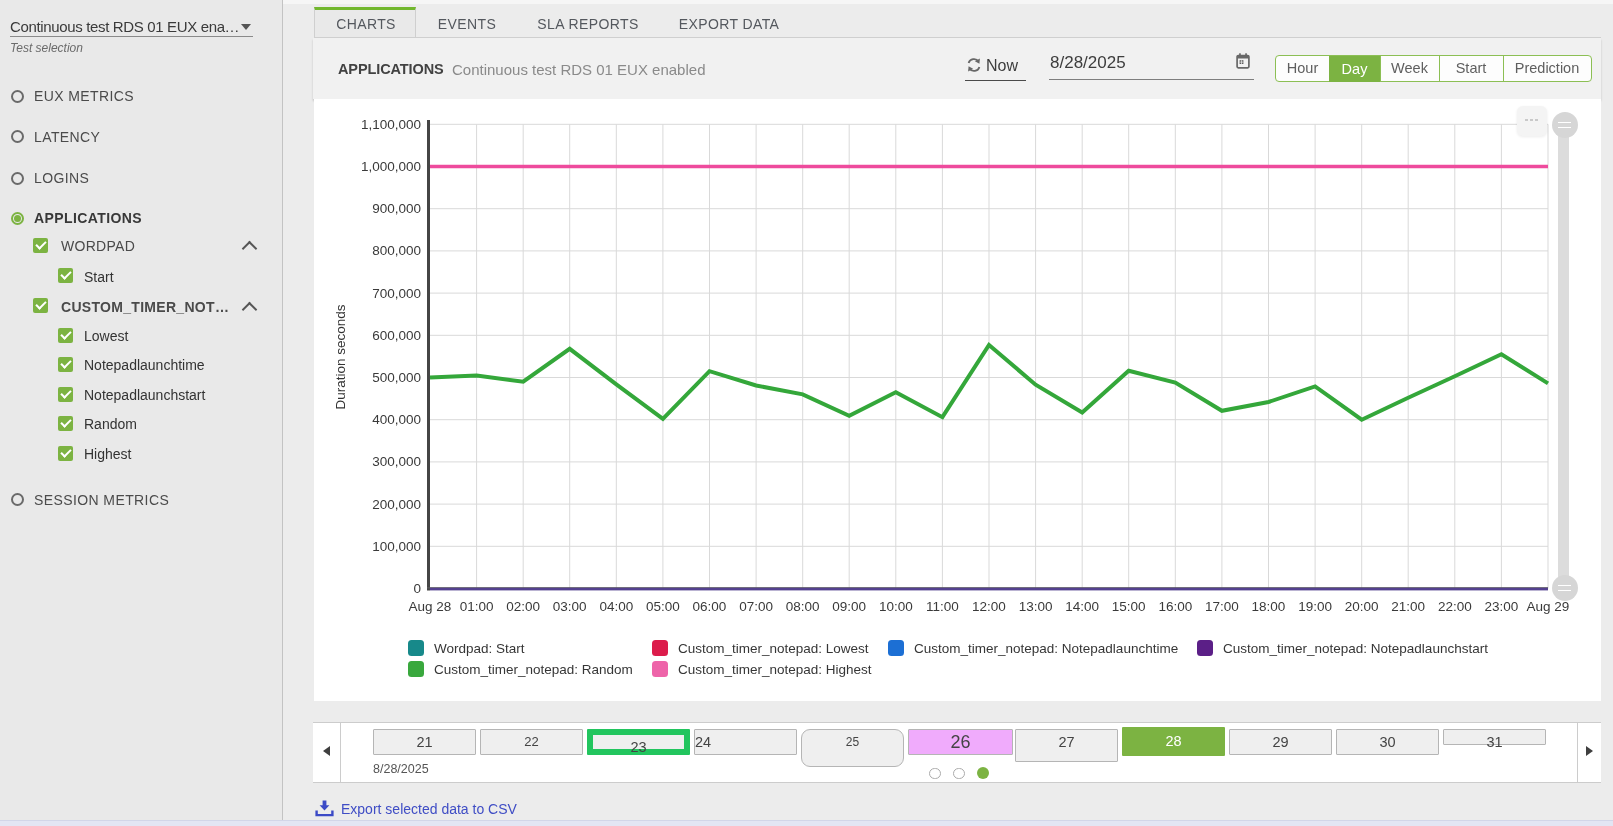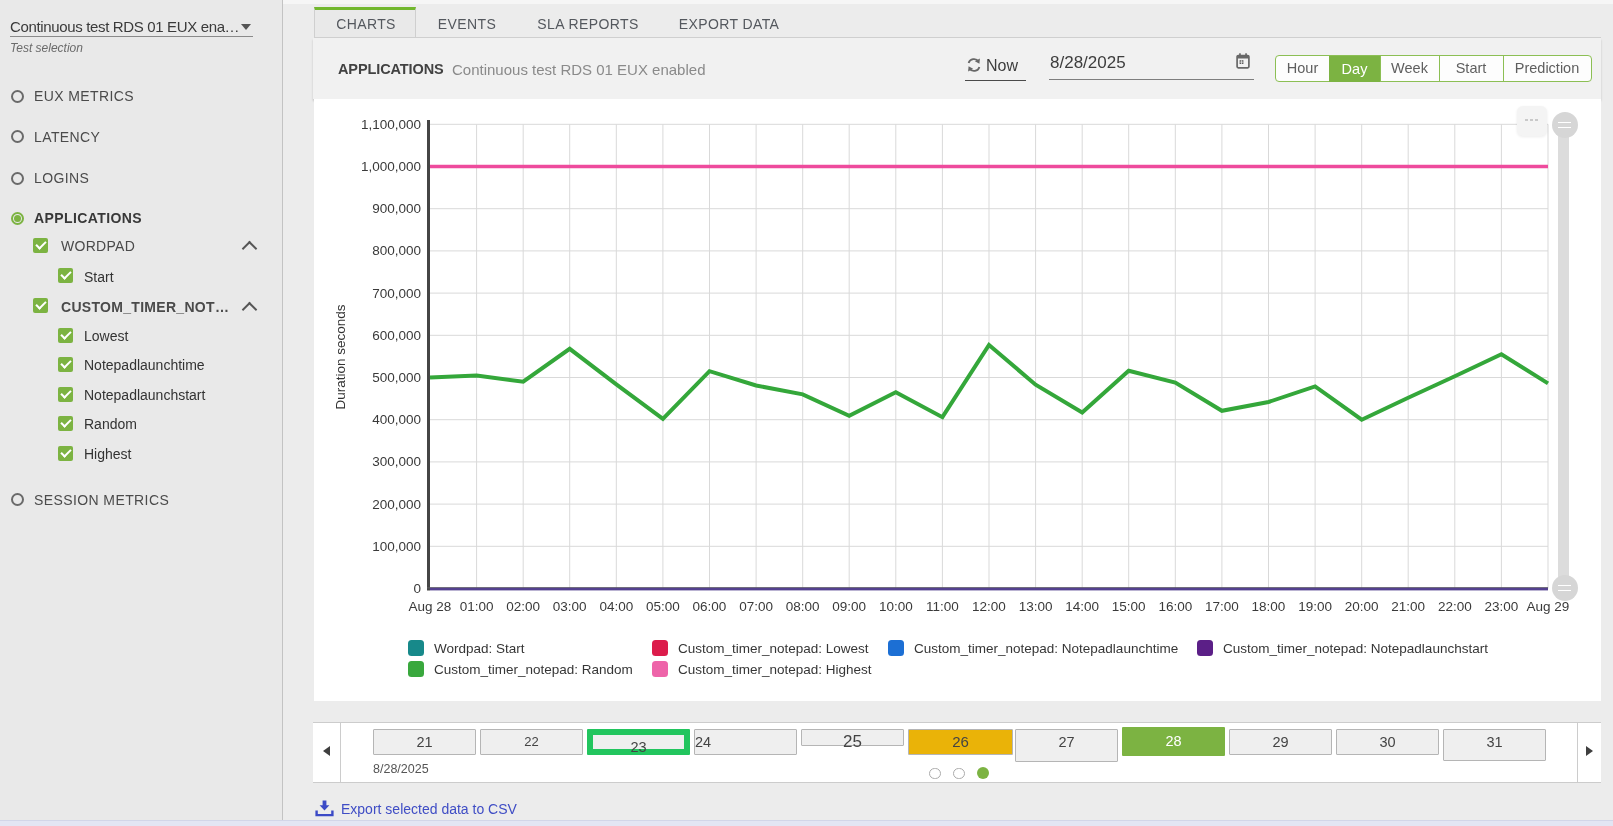--- a/index.html
+++ b/index.html
@@ -204,27 +204,27 @@
     <div style="position:absolute;left:1558px;top:589.5px;width:13px;height:0;border-top:1.5px solid #fff"></div>
 <div style="position:absolute;left:313px;top:722px;width:1288px;height:61px;background:#fff;border-top:1px solid #ccc;border-bottom:1px solid #ccc;box-sizing:border-box"></div>
     <div style="position:absolute;left:340px;top:722px;width:0;height:61px;border-left:1px solid #ccc"></div>
     <div style="position:absolute;left:1577px;top:722px;width:0;height:61px;border-left:1px solid #ccc"></div>
     <div style="position:absolute;left:323px;top:746px;width:0;height:0;border-top:5.5px solid transparent;border-bottom:5.5px solid transparent;border-right:7px solid #3f3f3f"></div>
     <div style="position:absolute;left:1586px;top:746px;width:0;height:0;border-top:5.5px solid transparent;border-bottom:5.5px solid transparent;border-left:7px solid #3f3f3f"></div>
     <div style="position:absolute;left:373px;top:729px;width:103px;height:26px;background:#efefef;border:1px solid #b5b5b5;box-sizing:border-box;color:#444;font-size:14.5px;line-height:24px;text-align:center;border-radius:1px">21</div>
     <div style="position:absolute;left:480px;top:729px;width:103px;height:26px;background:#efefef;border:1px solid #b5b5b5;box-sizing:border-box;color:#444;font-size:13px;line-height:24px;text-align:center;border-radius:1px">22</div>
     <div style="position:absolute;left:587px;top:729px;width:103px;height:26px;background:#efefef;border:6px solid #22c55e;box-sizing:border-box;color:#444;font-size:14.5px;line-height:24px;text-align:center;border-radius:1px">23</div>
     <div style="position:absolute;left:694px;top:729px;width:103px;height:26px;background:#efefef;border:1px solid #b5b5b5;box-sizing:border-box;color:#444;font-size:14.5px;line-height:24px;text-align:left;border-radius:1px">24</div>
-    <div style="position:absolute;left:801px;top:729px;width:103px;height:17px;background:#efefef;border:1px solid #b5b5b5;box-sizing:border-box;color:#444;font-size:17px;line-height:24px;text-align:center;border-radius:1px">25</div>
-    <div style="position:absolute;left:908px;top:729px;width:105px;height:26px;background:#eab308;border:1px solid #b5b5b5;box-sizing:border-box;color:#444;font-size:15px;line-height:24px;text-align:center;border-radius:1px">26</div>
+    <div style="position:absolute;left:801px;top:729px;width:103px;height:38px;background:#efefef;border:1px solid #b5b5b5;box-sizing:border-box;color:#444;font-size:12px;line-height:24px;text-align:center;border-radius:9px">25</div>
+    <div style="position:absolute;left:908px;top:729px;width:105px;height:26px;background:#f0abfc;border:1px solid #b5b5b5;box-sizing:border-box;color:#444;font-size:18px;line-height:24px;text-align:center;border-radius:1px">26</div>
     <div style="position:absolute;left:1015px;top:729px;width:103px;height:33px;background:#efefef;border:1px solid #b5b5b5;box-sizing:border-box;color:#444;font-size:14.5px;line-height:24px;text-align:center;border-radius:1px">27</div>
     <div style="position:absolute;left:1122px;top:727px;width:103px;height:29px;background:#7cb342;color:#fff;font-size:14.5px;line-height:29px;text-align:center;border-radius:1px">28</div>
     <div style="position:absolute;left:1229px;top:729px;width:103px;height:26px;background:#efefef;border:1px solid #b5b5b5;box-sizing:border-box;color:#444;font-size:14.5px;line-height:24px;text-align:center;border-radius:1px">29</div>
     <div style="position:absolute;left:1336px;top:729px;width:103px;height:26px;background:#efefef;border:1px solid #b5b5b5;box-sizing:border-box;color:#444;font-size:14.5px;line-height:24px;text-align:center;border-radius:1px">30</div>
-    <div style="position:absolute;left:1443px;top:729px;width:103px;height:32px;background:#efefef;border:1px solid #b5b5b5;box-sizing:border-box;color:#444;font-size:14.5px;line-height:24px;text-align:center;border-radius:1px">31</div>
+    <div style="position:absolute;left:1443px;top:729px;width:103px;height:16px;background:#efefef;border:1px solid #b5b5b5;box-sizing:border-box;color:#444;font-size:14.5px;line-height:24px;text-align:center;border-radius:1px">31</div>
     <div style="position:absolute;left:373px;top:762px;font-size:12.5px;color:#555">8/28/2025</div>
     <div style="position:absolute;left:929px;top:767.5px;width:11.6px;height:11.6px;border:1.3px solid #ababab;border-radius:50%;box-sizing:border-box;background:#fff"></div>
     <div style="position:absolute;left:953px;top:767.5px;width:11.6px;height:11.6px;border:1.3px solid #ababab;border-radius:50%;box-sizing:border-box;background:#fff"></div>
     <div style="position:absolute;left:976.8px;top:767px;width:12.4px;height:12.4px;border-radius:50%;background:#7cb342"></div>
 <svg width="19" height="18" viewBox="0 0 19 18" style="position:absolute;left:315px;top:799px">
 <polygon points="7.6,1.6 11.4,1.6 11.4,6.3 14.4,6.3 9.5,11.6 4.6,6.3 7.6,6.3" fill="#3b4ac6"></polygon>
 <path d="M1.6 11.4 L1.6 16.1 L17.4 16.1 L17.4 11.4" fill="none" stroke="#3b4ac6" stroke-width="2.4"></path>
     </svg>
     <span style="position:absolute;left:341px;top:801px;font-size:14px;color:#3f4dc5">Export selected data to CSV</span>
 <div style="position:absolute;left:0;top:820px;width:1613px;height:6px;background:#e3e5f3;border-top:1px solid #d2d5e8;box-sizing:border-box"></div>

